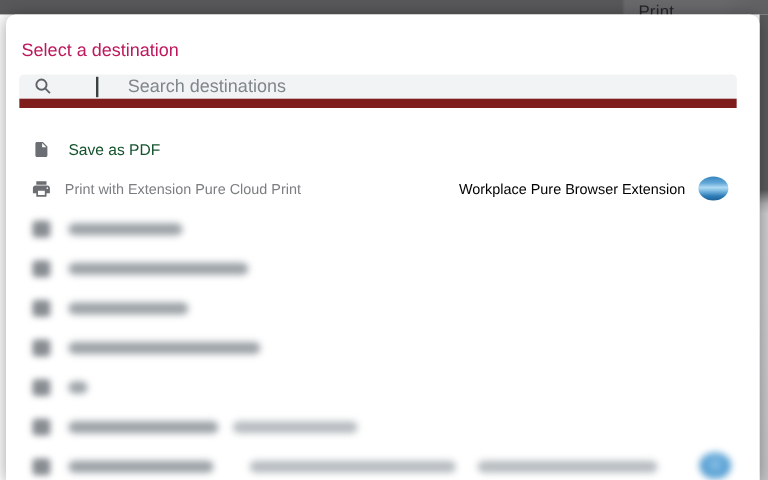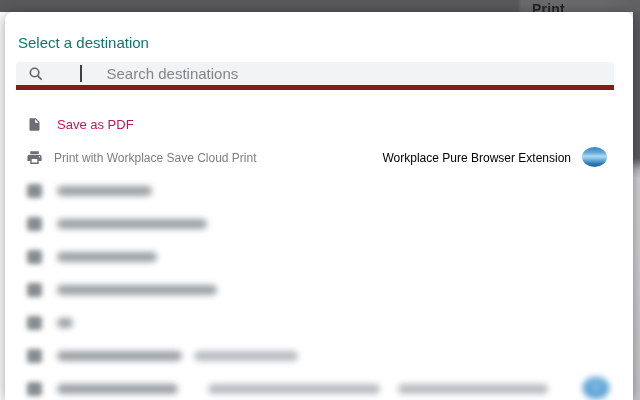--- a/index.html
+++ b/index.html
@@ -8,62 +8,62 @@
     font-family:"Liberation Sans", sans-serif;
     background:#ffffff;
   }
   
   .backdrop-top{
     position:absolute;left:0;top:0;width:640px;height:12px;overflow:hidden;
     background:linear-gradient(90deg,#59595b 0px,#59595b 518px,#6a6a6d 521px,#6a6a6d 600px,#616164 640px);
   }
   .backdrop-print-label{
     position:absolute;left:532px;top:1px;
-    font-size:14px;font-weight:bold;color:#232528;letter-spacing:.2px;
+    font-size:14px;font-weight:normal;color:#232528;letter-spacing:.2px;
   }
   .backdrop-right{
     position:absolute;left:633px;top:12px;width:7px;height:388px;
     background:linear-gradient(180deg,
       #5c5c5f 0px,#5c5c5f 146px,
       #b9b9bb 158px,#d4d4d6 166px,
       #d2d2d4 240px,#c8c8ca 388px);
   }
   
   .modal{
     position:absolute;left:5px;top:12px;width:628px;height:388px;
     background:#ffffff;border-radius:8px 8px 0 0;
     box-shadow:0 2px 14px rgba(0,0,0,.38);
   }
   .modal-title{
     position:absolute;left:13px;top:22px;
-    font-size:15px;color:#0f766e;
+    font-size:15px;color:#be185d;
   }
   
   .search-field{
     position:absolute;left:11px;top:50px;width:598px;height:28px;
-    background:#f1f3f4;border-bottom:5px solid #7f1d1d;
+    background:#f1f3f4;border-bottom:8px solid #7f1d1d;
     border-radius:4px 4px 0 0;
     display:flex;align-items:center;padding:0 12px;box-sizing:border-box;gap:24px;
   }
   .search-glyph{width:16px;height:16px;flex:0 0 auto;display:block;}
   .caret{width:1.5px;height:17px;background:#3c4043;margin-left:12px;flex:0 0 auto;}
   .search-input{
     flex:1;border:none;outline:none;background:transparent;
     font-family:"Liberation Sans",sans-serif;font-size:15px;color:#202124;
     padding:0 0 0 1px;margin:0;height:20px;
   }
   .search-input::placeholder{color:#80868b;opacity:1;}
   
   .dest-list{position:absolute;left:0;top:96px;width:628px;}
   .dest-row{
     position:relative;height:33px;display:flex;align-items:center;
     padding-left:19px;box-sizing:border-box;cursor:pointer;
   }
   .row-icon{width:20px;height:20px;flex:0 0 auto;display:flex;align-items:center;justify-content:center;}
-  .dest-name{margin-left:13px;font-size:13px;color:#be185d;white-space:nowrap;}
+  .dest-name{margin-left:13px;font-size:13px;color:#14532d;white-space:nowrap;}
   .dest-desc{margin-left:10px;font-size:12px;color:#7b7e81;white-space:nowrap;}
   .dest-badge{position:absolute;right:62px;font-size:12px;color:#000000;white-space:nowrap;}
   .sphere{
     position:absolute;right:26px;top:6px;width:25px;height:20px;border-radius:50%;
     background:linear-gradient(180deg,#3584bd 0%,#63a9d9 28%,#aed9f3 46%,#8cc6e9 56%,#2e7cb6 82%,#1c6399 100%);
   }
   
   .blur-icon{
     position:absolute;left:22px;top:10px;width:15px;height:14px;border-radius:3px;
     background:#878c91;filter:blur(2.5px);
@@ -113,21 +113,21 @@
       </span>
       <span class="dest-name">Save as PDF</span>
     </div>
 
     <div class="dest-row">
       <span class="row-icon">
         <svg width="17" height="17" viewBox="0 0 24 24">
           <path class="svg-gray" d="M19 8H5c-1.66 0-3 1.34-3 3v6h4v4h12v-4h4v-6c0-1.66-1.34-3-3-3zm-3 11H8v-5h8v5zm3-7c-.55 0-1-.45-1-1s.45-1 1-1 1 .45 1 1-.45 1-1 1zm-1-9H6v4h12V3z"></path>
         </svg>
       </span>
-      <span class="dest-desc">Print with Workplace Save Cloud Print</span>
+      <span class="dest-desc">Print with Extension Pure Cloud Print</span>
       <span class="dest-badge">Workplace Pure Browser Extension</span>
       <span class="sphere"></span>
     </div>
 
     <div class="dest-row">
       <span class="blur-icon"></span>
       <span class="blur-bar" style="left: 52px; width: 95px;"></span>
     </div>
 
     <div class="dest-row">

